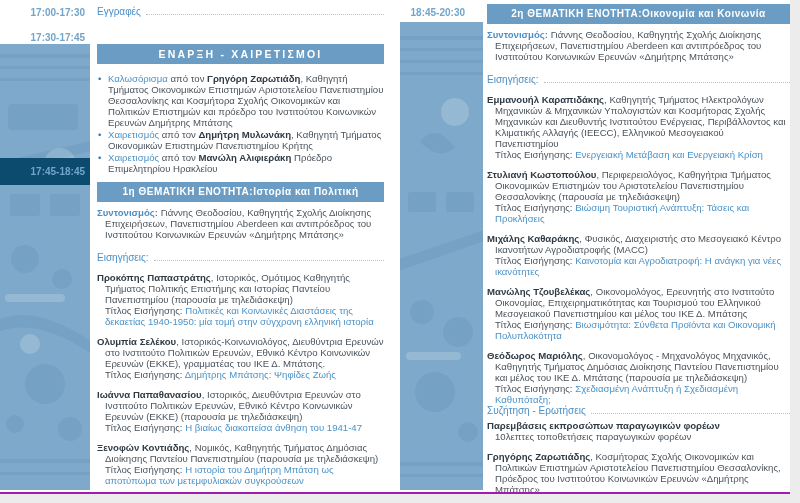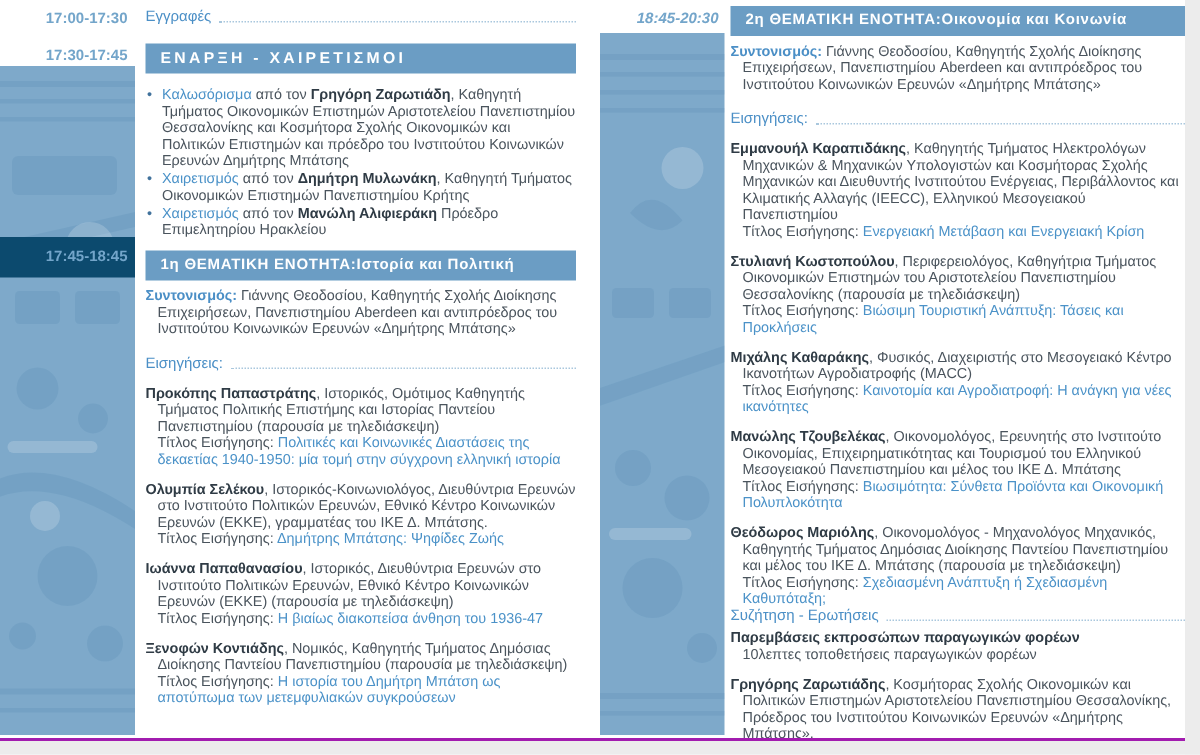--- a/index.html
+++ b/index.html
@@ -33,60 +33,60 @@
     font-size:10px; font-weight:bold; color:#73a5ca;
     text-align:right;
   }
   .time-1 { left:0; top:7px;  width:85px; }
   .time-2 { left:0; top:32px; width:85px; }
   .time-band {
     position:absolute; left:0; top:158px; width:90px; height:27px;
     background:#0c4a6e; display:flex; align-items:center; justify-content:flex-end;
   }
   .time-band .time-text { font-size:10px; font-weight:bold; color:#73a5ca; padding-right:5px; }
-  .time-r { left:398px; top:7px; width:83px; padding-right:2px;font-style:italic; }
+  .time-r { left:384px; top:7px; width:83px; padding-right:2px; }
 
   
   .col { position:absolute; top:0; }
   .col-left  { left:97px;  width:287px; }
   .col-right { left:487px; width:303px; }
 
   .body-text { font-size:9.6px; line-height:11px; }
 
   
   .rule-row { display:flex; align-items:flex-end; }
   .rule-row .lbl { font-size:10px; font-weight:normal; color:#4b8fc6; white-space:nowrap; }
   .rule-row .dots { flex:1; border-bottom:1px dotted #a9c7dd; margin:0 0 2px 5px; }
 
   
   .bar {
     background:#6b9dc4; color:#ffffff; font-weight:bold;
     height:20px; line-height:20px; padding:0 10px;
-    font-size:10px; white-space:nowrap; overflow:hidden;
+    font-size:10px; white-space:nowrap; overflow:hidden;text-align:center;
   }
   .bar-wide { letter-spacing:2.2px; font-size:10.5px; }
   .bar-thematic { letter-spacing:0.5px; }
 
   
   .bullets { margin-top:9px; }
   .bullet { position:relative; padding-left:11px; margin-bottom:1px; }
   .bullet::before { content:"\2022"; position:absolute; left:1px; top:0; color:#41729c; }
 
   .blue { color:#4b92c8; }
   .name { font-weight:bold; color:#2f3b45; }
   .lbl-inline { font-weight:bold; color:#4b8fc6;text-align:right; }
 
   .hang { padding-left:8px; text-indent:-8px; }
   .entry { padding-left:8px; margin-top:9px; }
   .entry .first { text-indent:-8px; }
   .entry .title-line { text-indent:0; }
 
   .coord { margin-top:5px; }
   .mt4 { margin-top:4px; } .mt6 { margin-top:6px; } .mt8 { margin-top:8px; }
-  .mt10 { } .mt12 { margin-top:12px; } .mt13 { margin-top:12px; }
+  .mt10 { } .mt12 { margin-top:12px; } .mt13 { margin-top:27px; }
 
   .sub-indent { padding-left:8px; }
 
   
   .edge-right { position:absolute; right:0; top:0; width:10px; height:503px; background:#ececec; }
   .edge-bottom { position:absolute; left:0; bottom:0; width:800px; height:7px; background:#ececec; }
 </style>
 </head>
 <body>
 
@@ -187,21 +187,21 @@
       <div class="title-line"><span>Τίτλος Εισήγησης: </span><span class="blue">Πολιτικές και Κοινωνικές Διαστάσεις της δεκαετίας 1940-1950: μία τομή στην σύγχρονη ελληνική ιστορία</span></div>
     </div>
 
     <div class="entry">
       <div class="first"><span class="name">Ολυμπία Σελέκου</span><span>, Ιστορικός-Κοινωνιολόγος, Διευθύντρια Ερευνών στο Ινστιτούτο Πολιτικών Ερευνών, Εθνικό Κέντρο Κοινωνικών Ερευνών (ΕΚΚΕ), γραμματέας του ΙΚΕ Δ. Μπάτσης.</span></div>
       <div class="title-line"><span>Τίτλος Εισήγησης: </span><span class="blue">Δημήτρης Μπάτσης: Ψηφίδες Ζωής</span></div>
     </div>
 
     <div class="entry">
       <div class="first"><span class="name">Ιωάννα Παπαθανασίου</span><span>, Ιστορικός, Διευθύντρια Ερευνών στο Ινστιτούτο Πολιτικών Ερευνών, Εθνικό Κέντρο Κοινωνικών Ερευνών (ΕΚΚΕ) (παρουσία με τηλεδιάσκεψη)</span></div>
-      <div class="title-line"><span>Τίτλος Εισήγησης: </span><span class="blue">Η βιαίως διακοπείσα άνθηση του 1936-47</span></div>
+      <div class="title-line"><span>Τίτλος Εισήγησης: </span><span class="blue">Η βιαίως διακοπείσα άνθηση του 1941-47</span></div>
     </div>
 
     <div class="entry">
       <div class="first"><span class="name">Ξενοφών Κοντιάδης</span><span>, Νομικός, Καθηγητής Τμήματος Δημόσιας Διοίκησης Παντείου Πανεπιστημίου (παρουσία με τηλεδιάσκεψη)</span></div>
       <div class="title-line"><span>Τίτλος Εισήγησης: </span><span class="blue">Η ιστορία του Δημήτρη Μπάτση ως αποτύπωμα των μετεμφυλιακών συγκρούσεων</span></div>
     </div>
 
   </div>
 
   <div class="col col-right body-text">

